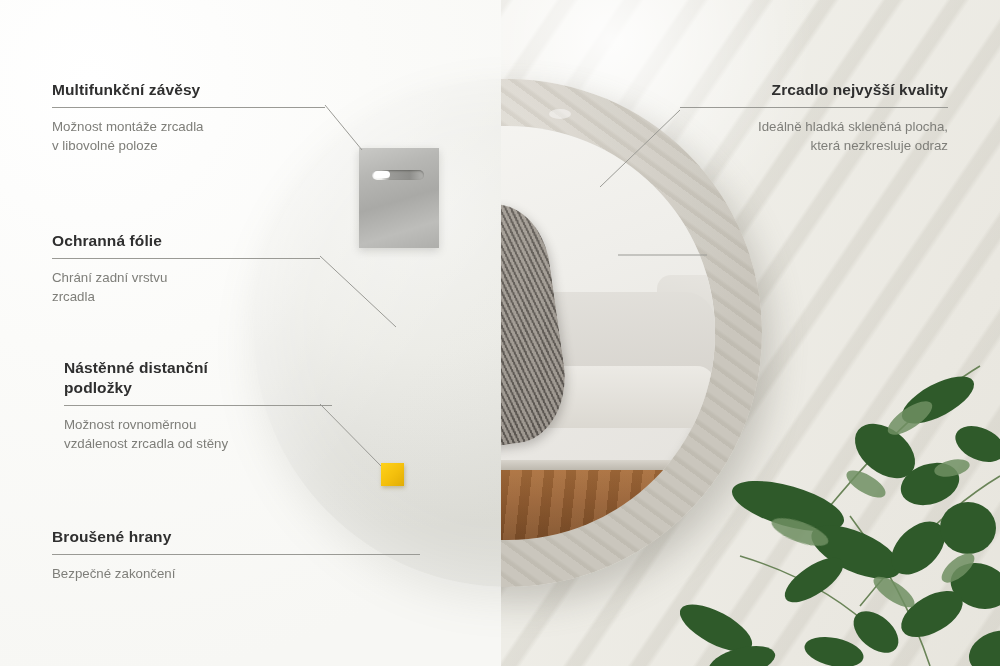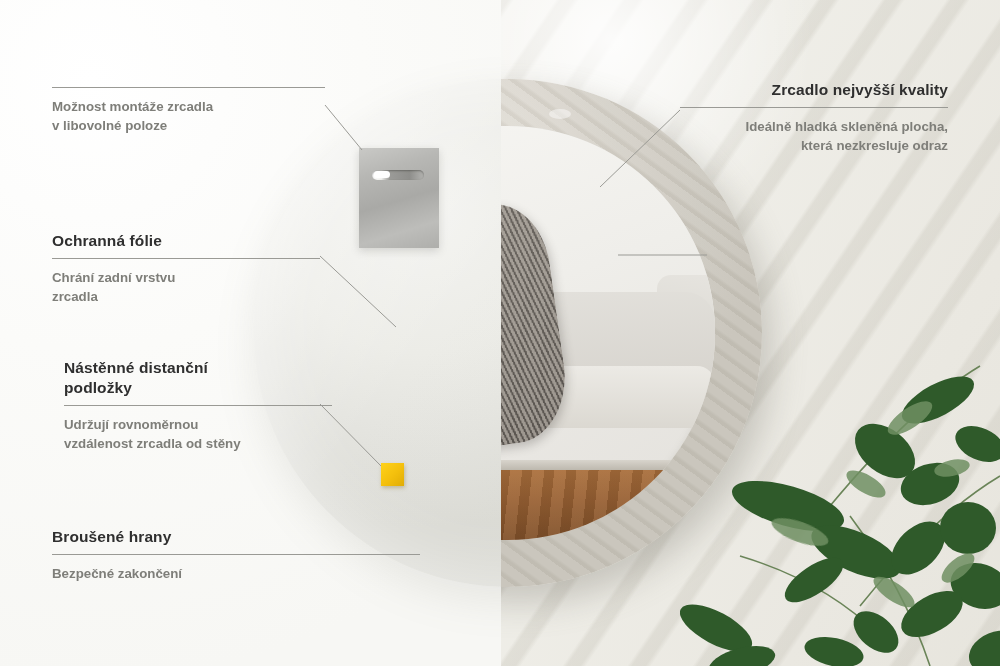--- a/index.html
+++ b/index.html
@@ -167,21 +167,21 @@
   .callout { position: absolute; }
   .callout .c-title {
     font-size: 15.5px; font-weight: bold; color: #2f2f2f;
     letter-spacing: 0.1px; line-height: 20px; white-space: nowrap;
   }
   .callout .c-rule {
     height: 1px; background: #9a9a95; margin-top: 7px;
   }
   .callout .c-desc {
     font-size: 13.3px; color: #7e7e79; line-height: 19px;
-    margin-top: 9px; white-space: pre-line; font-weight: bold;
+    margin-top: 9px; white-space: pre-line;
   }
   .callout.right .c-title,
   .callout.right .c-desc { text-align: right; }
 
   
   #wires { position: absolute; left:0; top:0; width:1000px; height:666px; pointer-events:none; }
 </style>
 </head>
 <body>
 
@@ -262,37 +262,38 @@
     <g stroke="#9a9a95" stroke-width="1" fill="none">
       <path d="M325 105 L362 150"></path>
       <path d="M320 256 L396 327"></path>
       <path d="M320 404 L381 466"></path>
       <path d="M680 110 L600 187"></path>
       <path d="M707 255 L618 255"></path>
     </g>
   </svg>
 
   <div class="callout" style="left:52px; top:80px; width:273px;">
+    <div class="c-title">Multifunkční závěsy</div>
     <div class="c-rule"></div>
     <div class="c-desc">Možnost montáže zrcadla
 v libovolné poloze</div>
   </div>
 
   <div class="callout" style="left:52px; top:231px; width:268px;">
     <div class="c-title">Ochranná fólie</div>
     <div class="c-rule"></div>
     <div class="c-desc">Chrání zadní vrstvu
 zrcadla</div>
   </div>
 
   <div class="callout" style="left:64px; top:358px; width:268px;">
     <div class="c-title" style="white-space:pre-line;">Nástěnné distanční
 podložky</div>
     <div class="c-rule"></div>
-    <div class="c-desc">Udržují rovnoměrnou
+    <div class="c-desc">Možnost rovnoměrnou
 vzdálenost zrcadla od stěny</div>
   </div>
 
   <div class="callout right" style="left:680px; top:80px; width:268px;">
     <div class="c-title">Zrcadlo nejvyšší kvality</div>
     <div class="c-rule"></div>
     <div class="c-desc">Ideálně hladká skleněná plocha,
 která nezkresluje odraz</div>
   </div>
 

